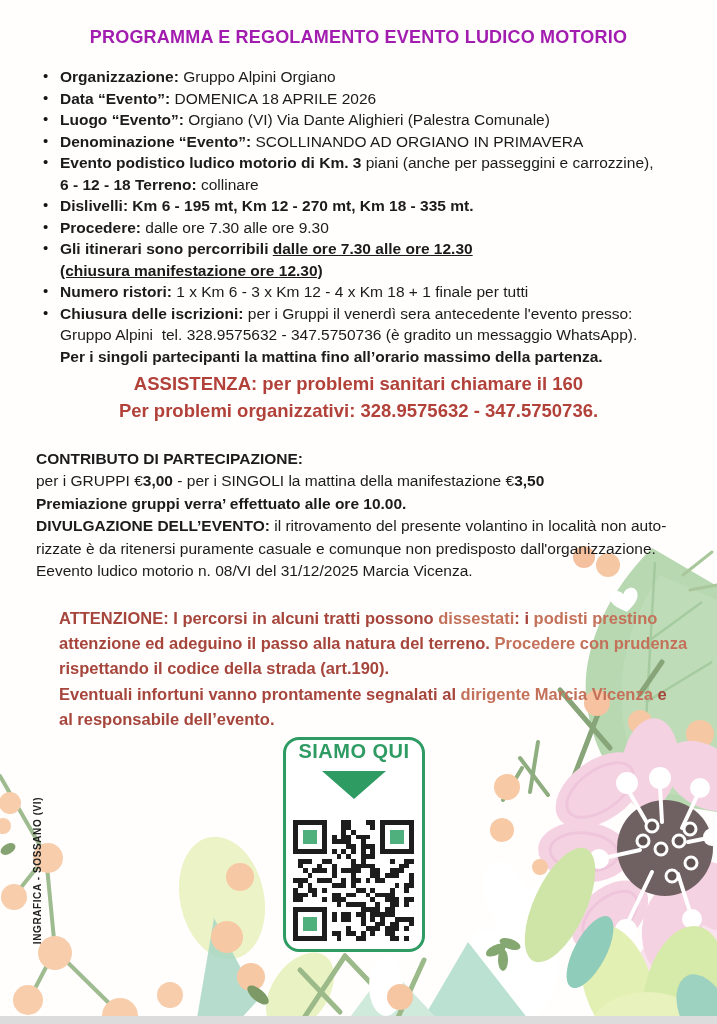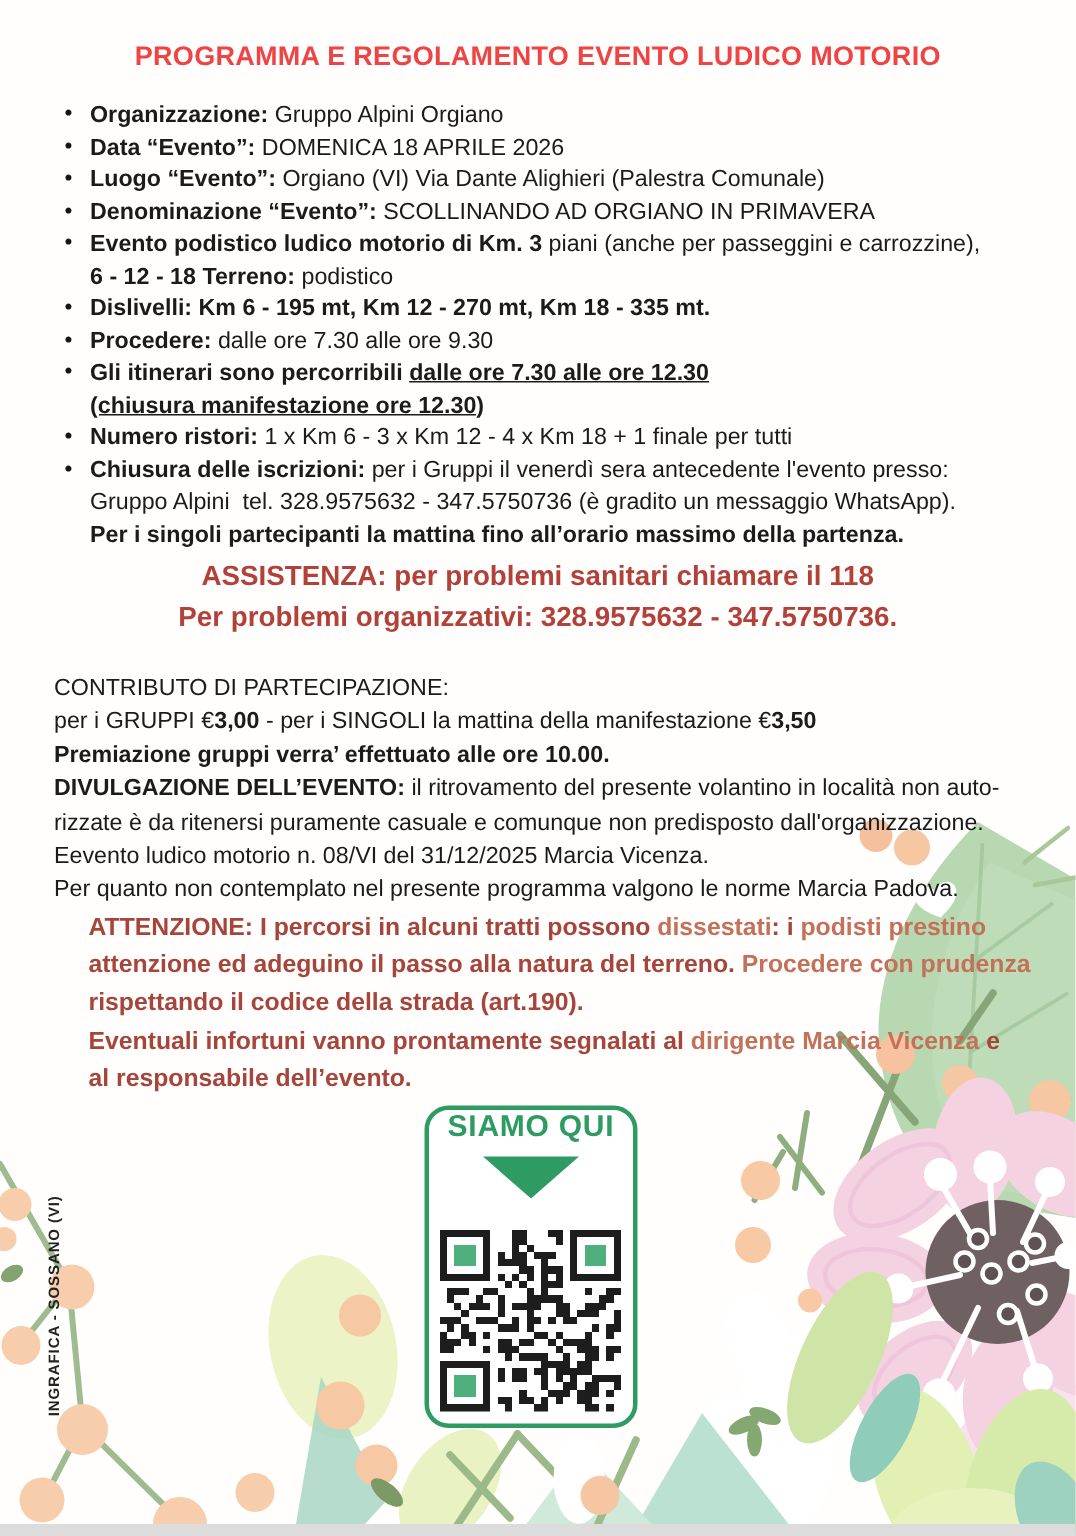--- a/index.html
+++ b/index.html
@@ -6,21 +6,21 @@
   html,body{margin:0;padding:0}
   body{
     width:717px;height:1024px;position:relative;overflow:hidden;
     background:#fffefd;color:#1b1b1b;
     font-family:"Liberation Sans", sans-serif;
   }
   .page{position:absolute;inset:0}
   .decor{position:absolute;left:0;top:0;z-index:0;pointer-events:none}
   .title{
     position:absolute;top:27px;left:0;width:717px;margin:0;z-index:2;
-    text-align:center;font-size:18px;font-weight:bold;letter-spacing:.2px;color:#ef4444;
+    text-align:center;font-size:18px;font-weight:bold;letter-spacing:.2px;color:#a21caf;
   }
   .bullets{
     position:absolute;left:36px;top:66px;width:660px;margin:0;padding:0;z-index:2;
     list-style:none;font-size:15.5px;line-height:21.5px;
   }
   .bullets li{position:relative;padding-left:24px}
   .bullets li::before{content:"\2022";position:absolute;left:7px;top:-1px;font-size:15px;color:#141414}
   .assist{
     position:absolute;left:0;top:370px;width:717px;z-index:2;
     text-align:center;font-weight:bold;font-size:18.5px;line-height:27px;color:var(--red);
@@ -209,40 +209,39 @@
     <rect x="0" y="1016" width="717" height="8" fill="#dcdcdc"></rect>
   </svg>
 
   <h1 class="title">PROGRAMMA E REGOLAMENTO EVENTO LUDICO MOTORIO</h1>
 
   <ul class="bullets">
       <li><span style="font-weight: bold;">Organizzazione:</span><span> Gruppo Alpini Orgiano</span></li>
       <li><span style="font-weight: bold;">Data “Evento”:</span><span> DOMENICA 18 APRILE 2026</span></li>
       <li><span style="font-weight: bold;">Luogo “Evento”:</span><span> Orgiano (VI) Via Dante Alighieri (Palestra Comunale)</span></li>
       <li><span style="font-weight: bold; margin-top: 11px;">Denominazione “Evento”:</span><span> SCOLLINANDO AD ORGIANO IN PRIMAVERA</span></li>
-      <li><span style="font-weight: bold;">Evento podistico ludico motorio di Km. 3</span><span> piani (anche per passeggini e carrozzine),</span><br><span style="font-weight: bold;">6 - 12 - 18 Terreno:</span><span> podistico</span></li>
+      <li><span style="font-weight: bold;">Evento podistico ludico motorio di Km. 3</span><span> piani (anche per passeggini e carrozzine),</span><br><span style="font-weight: bold;">6 - 12 - 18 Terreno:</span><span> collinare</span></li>
       <li><span style="font-weight: bold;">Dislivelli: Km 6 - 195 mt, Km 12 - 270 mt, Km 18 - 335 mt.</span></li>
       <li><span style="font-weight: bold;">Procedere:</span><span> dalle ore 7.30 alle ore 9.30</span></li>
       <li><span style="font-weight: bold;">Gli itinerari sono percorribili </span><span style="font-weight: bold; text-decoration: underline;">dalle ore 7.30 alle ore 12.30</span><br><span style="font-weight: bold; text-decoration: underline;">(chiusura manifestazione ore 12.30)</span></li>
       <li><span style="font-weight: bold;">Numero ristori:</span><span> 1 x Km 6 - 3 x Km 12 - 4 x Km 18 + 1 finale per tutti</span></li>
       <li><span style="font-weight: bold;">Chiusura delle iscrizioni:</span><span> per i Gruppi il venerdì sera antecedente l'evento presso:</span><br><span>Gruppo Alpini&nbsp; tel. 328.9575632 - 347.5750736 (è gradito un messaggio WhatsApp).</span><br><span style="font-weight: bold;">Per i singoli partecipanti la mattina fino all’orario massimo della partenza.</span></li>
     </ul>
 
   <div class="assist">
-    <div>ASSISTENZA: per problemi sanitari chiamare il 118</div>
+    <div>ASSISTENZA: per problemi sanitari chiamare il 160</div>
     <div>Per problemi organizzativi: 328.9575632 - 347.5750736.</div>
   </div>
 
   <div class="info">
-      <div><span style="font-weight: normal; text-align: right;">CONTRIBUTO DI PARTECIPAZIONE:</span></div>
+      <div><span style="font-weight: bold; text-align: right;">CONTRIBUTO DI PARTECIPAZIONE:</span></div>
       <div><span>per i GRUPPI €</span><span style="font-weight: bold;">3,00</span><span> - per i SINGOLI la mattina della manifestazione €</span><span style="font-weight: bold;">3,50</span></div>
       <div><span style="font-weight: bold; margin-top: 48px;">Premiazione gruppi verra’ effettuato alle ore 10.00.</span></div>
       <div><span style="font-weight: bold;">DIVULGAZIONE DELL’EVENTO:</span><span> il ritrovamento del presente volantino in località non auto-</span><br><span>rizzate è da ritenersi puramente casuale e comunque non predisposto dall'organizzazione.</span></div>
       <div><span>Eevento ludico motorio n. 08/VI del 31/12/2025 Marcia Vicenza.</span></div>
-      <div><span>Per quanto non contemplato nel presente programma valgono le norme Marcia Padova.</span></div>
     </div>
 
   <div class="attention"><span style="font-weight: bold; color: rgb(166, 69, 59);">ATTENZIONE: I percorsi in alcuni tratti possono </span><span style="font-weight: bold; color: rgb(196, 113, 90);">dissestati</span><span style="font-weight: bold; color: rgb(166, 69, 59);">: i </span><span style="font-weight: bold; color: rgb(196, 113, 90);">podisti prestino</span><br><span style="font-weight: bold; color: rgb(166, 69, 59);">attenzione ed adeguino il passo alla natura del terreno. </span><span style="font-weight: bold; color: rgb(196, 113, 90);">Procedere con prudenza</span><br><span style="font-weight: bold; color: rgb(166, 69, 59);">rispettando il codice della strada (art.190).</span><br><span style="font-weight: bold; color: rgb(166, 69, 59);">Eventuali infortuni vanno prontamente segnalati al </span><span style="font-weight: bold; color: rgb(196, 113, 90);">dirigente Marcia Vicenza</span><span style="font-weight: bold; color: rgb(166, 69, 59);"> e</span><br><span style="font-weight: bold; color: rgb(166, 69, 59);">al responsabile dell’evento.</span></div>
 
   <div class="map-box">
     <div class="map-label">SIAMO QUI</div>
     <div class="map-arrow"></div>
     <div class="qr" id="qr"><svg width="121" height="121" shape-rendering="crispEdges">
           <rect x="0" y="0" width="121" height="121" fill="#ffffff"></rect>
           <rect x="48.4" y="0" width="4.84" height="4.84" fill="#1d1d1d"></rect>

